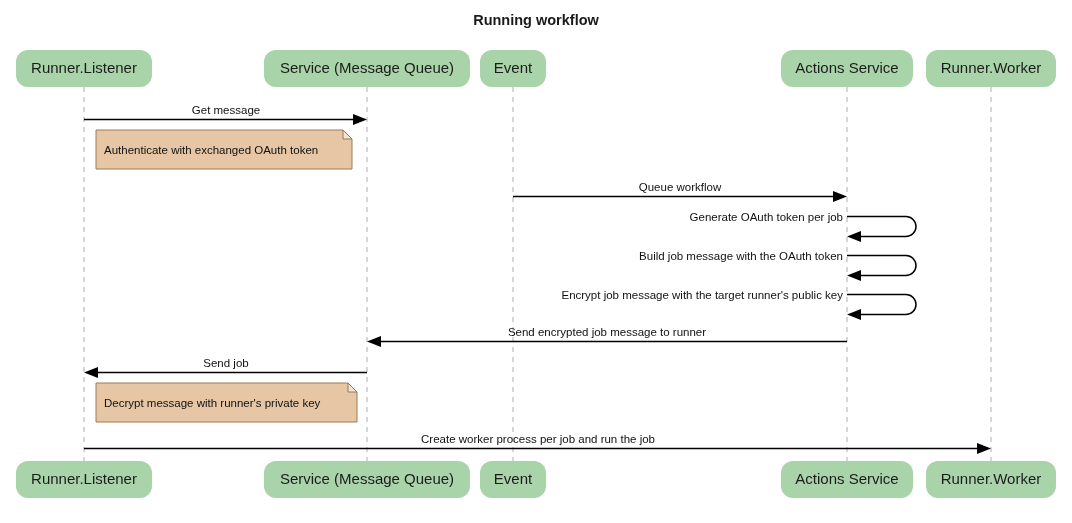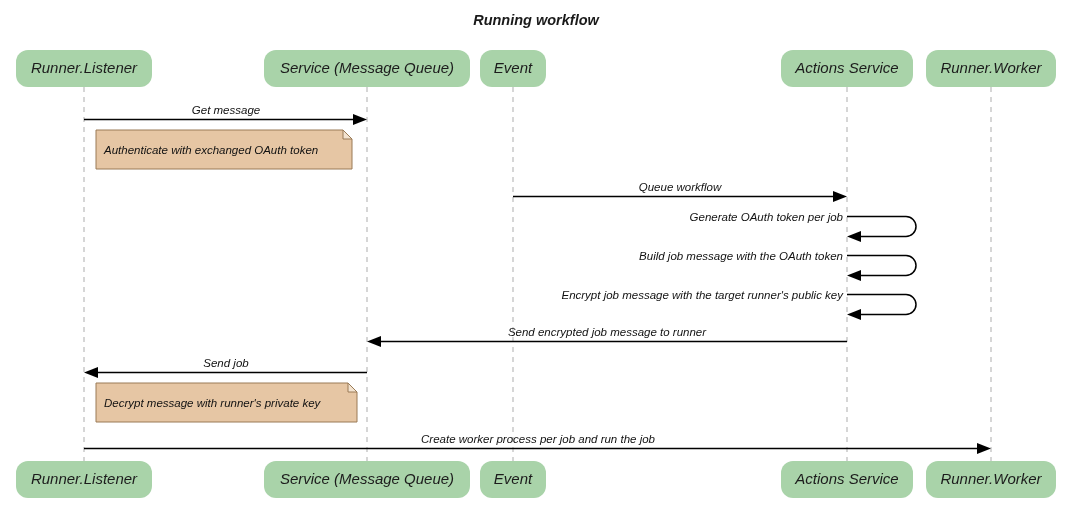--- a/index.html
+++ b/index.html
@@ -11,21 +11,20 @@
   body {
     font-family: "Liberation Sans", sans-serif;
     -webkit-font-smoothing: antialiased;
   }
   #diagram-root {
     position: relative;
     width: 1072px;
     height: 523px;
     background: #ffffff;
     overflow: hidden;
-    font-style: italic;
   }
   #seq-svg {
     position: absolute;
     left: 0;
     top: 0;
     width: 1072px;
     height: 523px;
     display: block;
   }
   .diagram-title {

